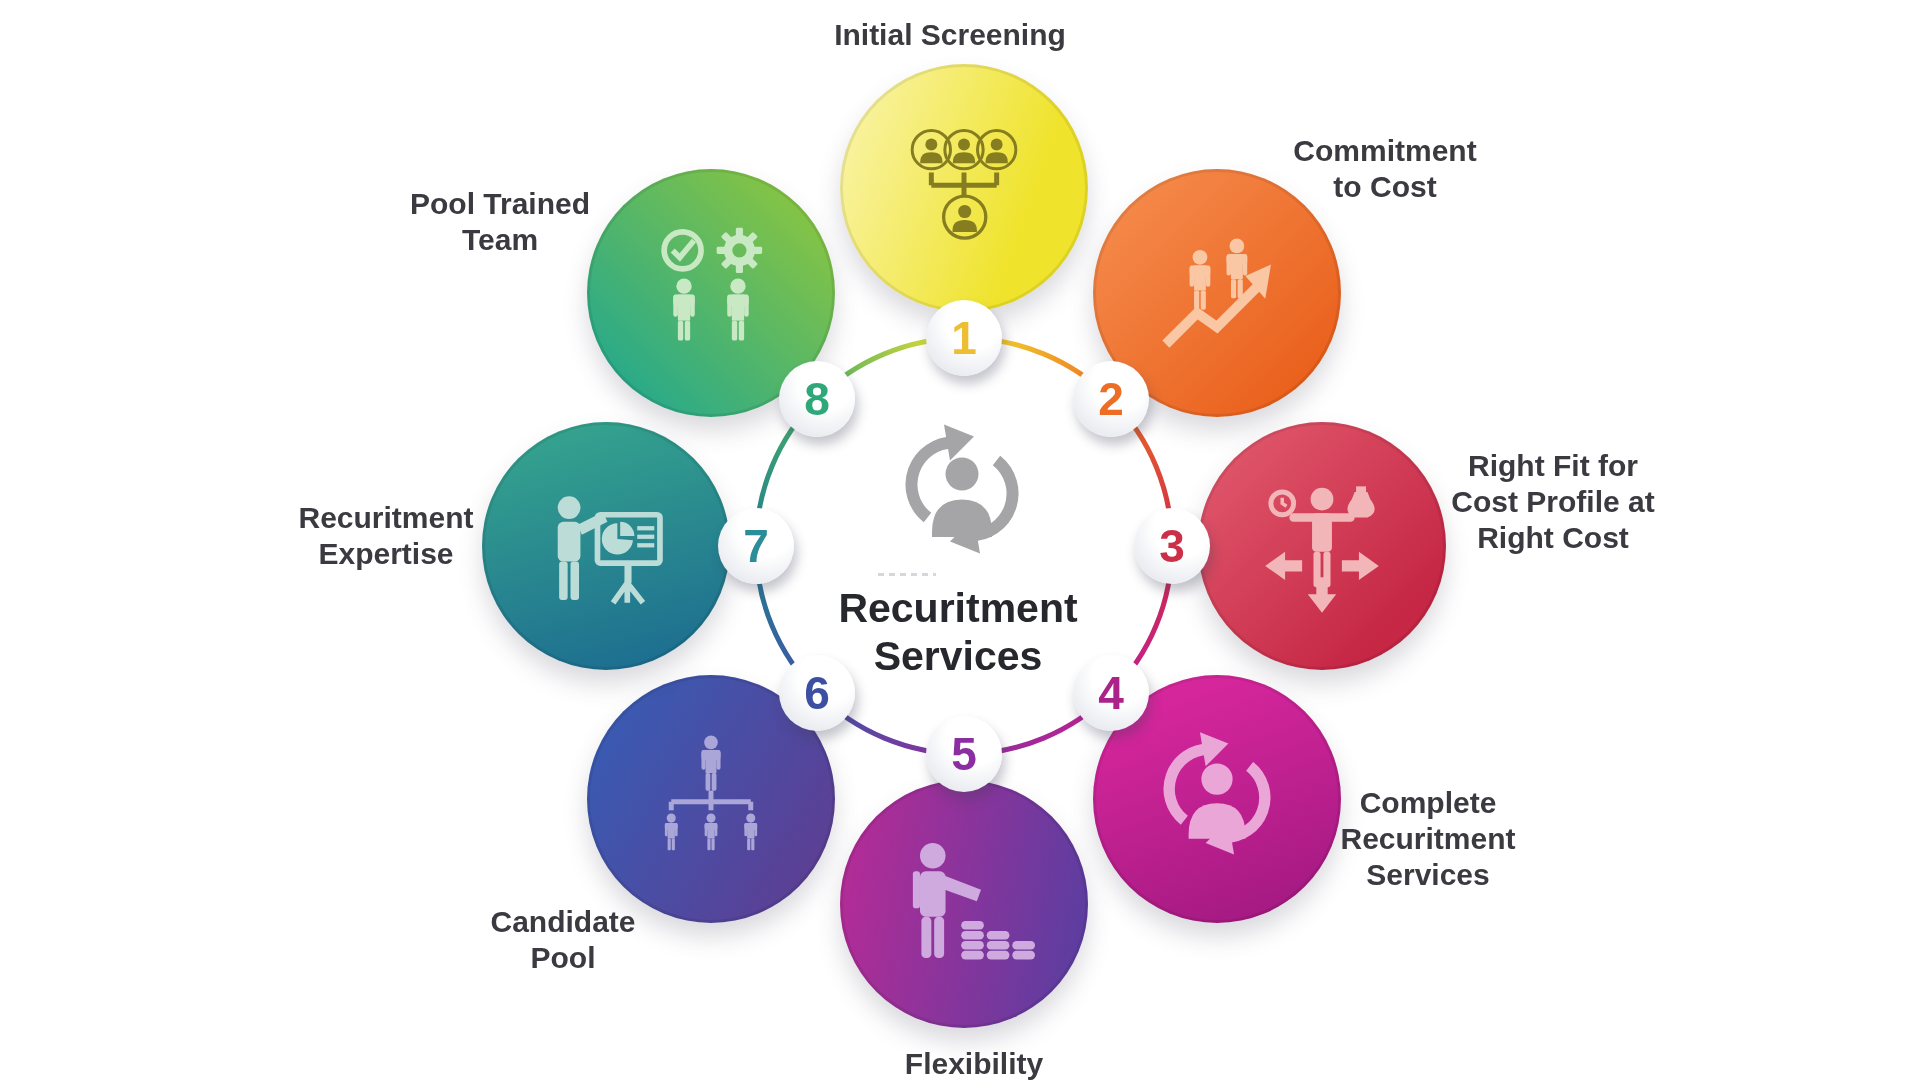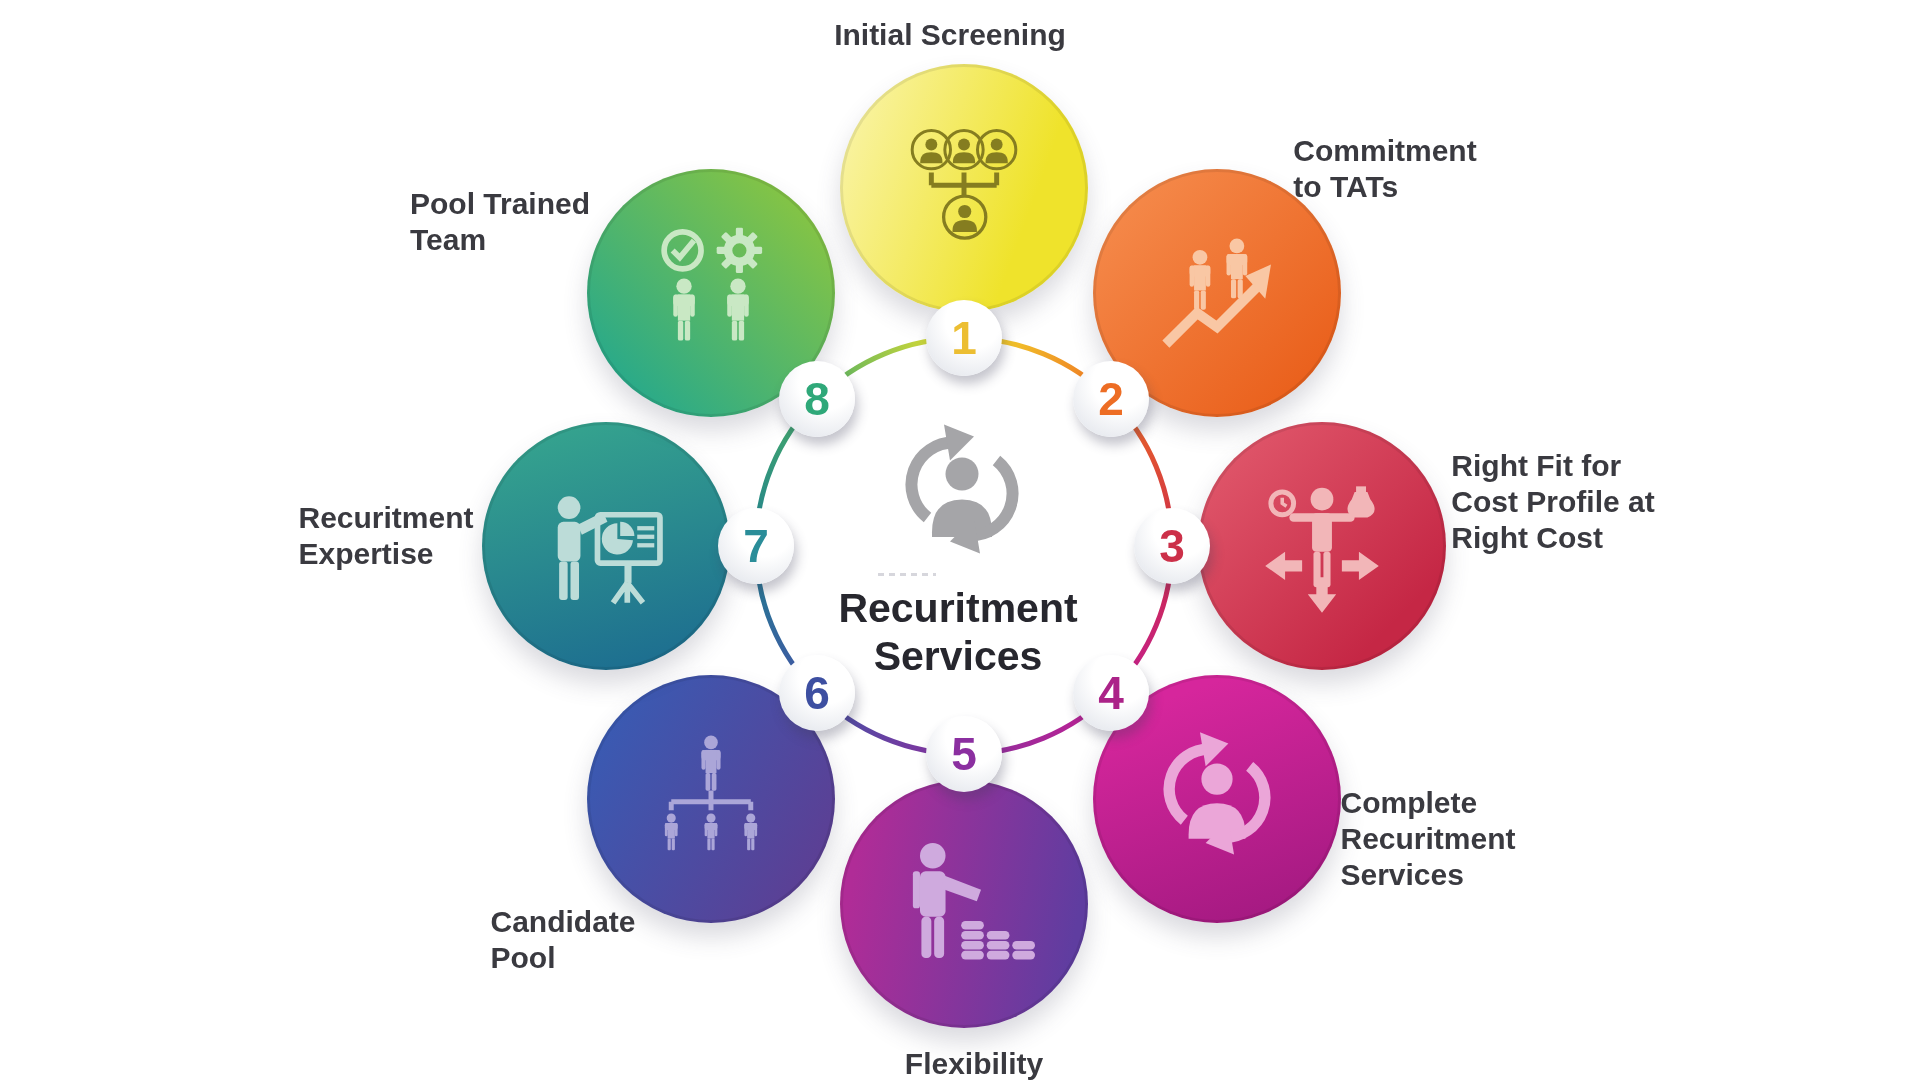--- a/index.html
+++ b/index.html
@@ -31,21 +31,21 @@
     position:absolute;width:76px;height:76px;border-radius:50%;z-index:3;
     background:radial-gradient(circle at 62% 28%,#ffffff 38%,#eceef2 72%,#dde0e8 100%);
     box-shadow:3px 8px 12px rgba(60,60,85,.30);
     display:flex;align-items:center;justify-content:center;
     font-size:46px;font-weight:bold;line-height:1;
   }
   .b1{left:926px;top:300px}.b2{left:1073px;top:361px}.b3{left:1134px;top:508px}
   .b4{left:1073px;top:655px}.b5{left:926px;top:716px}.b6{left:779px;top:655px}
   .b7{left:718px;top:508px}.b8{left:779px;top:361px}
   .label{
-    position:absolute;transform:translateX(-50%);text-align:left;z-index:4;
+    position:absolute;transform:translateX(-50%);text-align:center;z-index:4;
     font-size:30px;font-weight:bold;color:#3a3a40;line-height:36px;white-space:nowrap;
   }
   .l1{left:950px;top:17px}
   .l2{left:1385px;top:133px}
   .l3{left:1553px;top:448px}
   .l4{left:1428px;top:785px}
   .l5{left:974px;top:1046px}
   .l6{left:563px;top:904px}
   .l7{left:386px;top:500px}
   .l8{left:500px;top:186px}
@@ -269,21 +269,21 @@
   </div>
 <div class="badge b8">
     <span style="color: rgb(47, 168, 121);">8</span>
   </div>
 
 <div class="label l1">
   <div>Initial Screening</div>
 </div>
 <div class="label l2">
   <div>Commitment</div>
-  <div>to TATs</div>
+  <div>to Cost</div>
 </div>
 <div class="label l3">
   <div>Right Fit for</div>
   <div>Cost Profile at</div>
   <div>Right Cost</div>
 </div>
 <div class="label l4">
   <div>Complete</div>
   <div>Recuritment</div>
   <div>Services</div>

